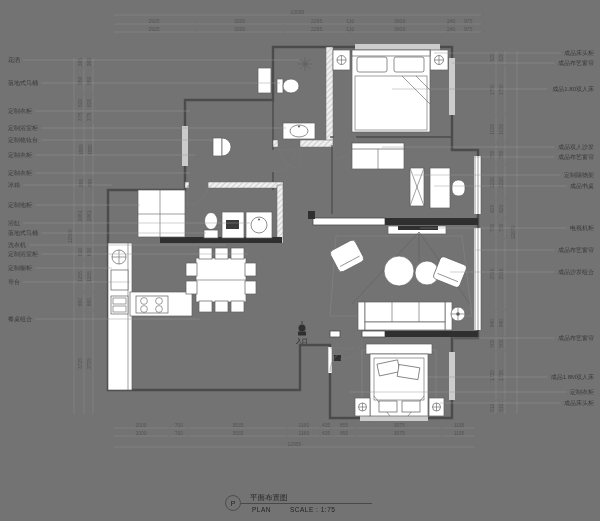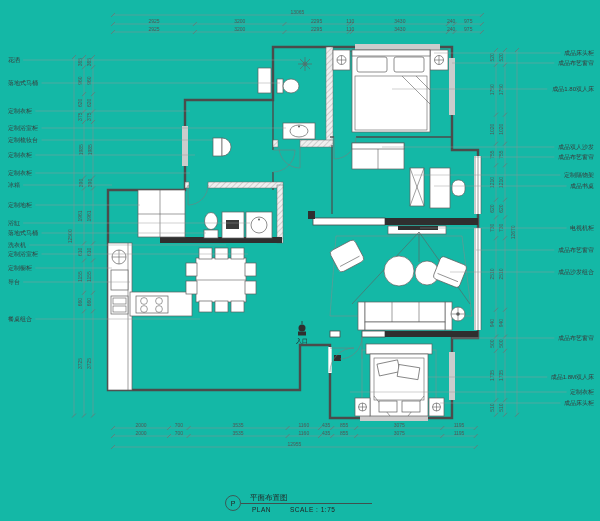--- a/index.html
+++ b/index.html
@@ -1,16 +1,16 @@
 <!DOCTYPE html>
 <html><head>
 <meta charset="utf-8">
 <style>
   html,body{margin:0;padding:0;background:#ffffff;}
-  #stage{position:relative;width:600px;height:521px;background:#14b8a6;overflow:hidden;
+  #stage{position:relative;width:600px;height:521px;background:#737373;overflow:hidden;
          font-family:"Liberation Sans",sans-serif;}
   svg text{font-family:"Liberation Sans","DejaVu Sans",sans-serif;}
   .dimline{stroke:#8f8f8f;stroke-width:0.5;}
   .tick{stroke:#6f6f6f;stroke-width:0.7;}
   .dimtxt{font-size:5px;fill:#555;}
   .lbl{font-size:6px;fill:#3a3a3a;}
   .leader{stroke:#9a9a9a;stroke-width:0.45;}
   .wall{stroke:#4b4b4b;fill:none;}
   .iwall{stroke:#4b4b4b;fill:none;}
   .furn{stroke:#5f5f5f;stroke-width:0.7;fill:#ffffff;}

